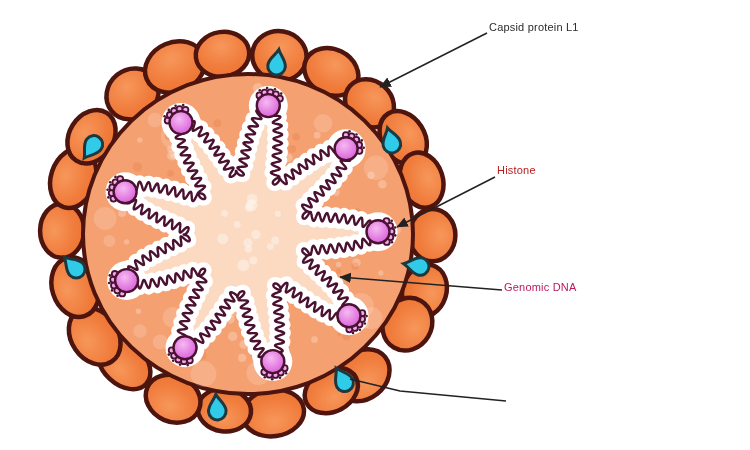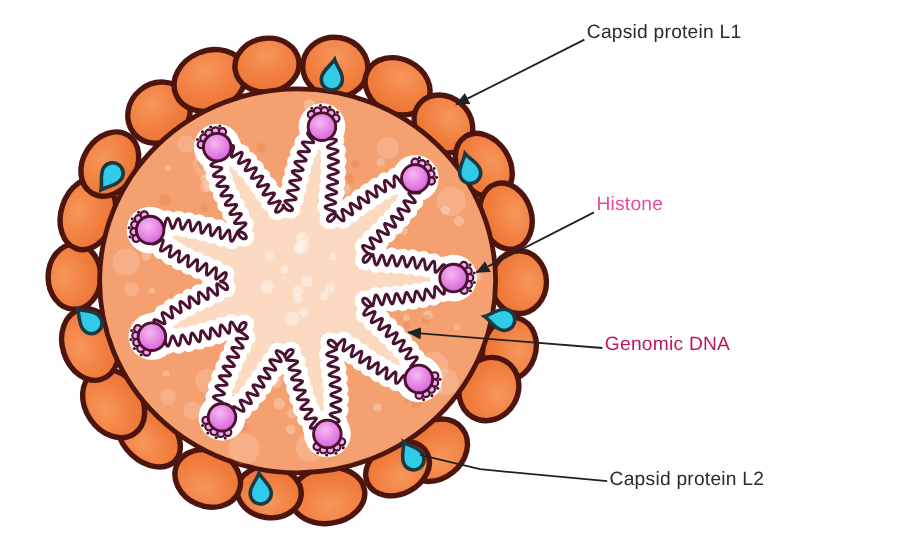--- a/index.html
+++ b/index.html
@@ -2,21 +2,21 @@
 <html><head>
 <meta charset="utf-8">
 <style>
   html,body{margin:0;padding:0;background:#ffffff;}
   .stage{
     position:relative;width:750px;height:450px;background:#ffffff;overflow:hidden;
     font-family:"Liberation Sans",sans-serif;
   }
   .stage svg{position:absolute;left:0;top:0;}
   .diagram-label{
-    position:absolute;font-size:16px;line-height:15px;color:#2b2b2b;
+    position:absolute;font-size:11px;line-height:15px;color:#2b2b2b;
     letter-spacing:.2px;white-space:nowrap;
   }
 </style>
 </head>
 <body>
 
 <div class="stage">
   <svg id="virus-svg" width="750" height="450" viewBox="0 0 750 450">
       <defs>
         <radialGradient id="lobeGrad" cx="0.5" cy="0.32" r="0.85">
@@ -306,16 +306,15 @@
         <path d="M0,-13.5 C2.8,-7.5 8.8,-3.5 8.8,3.2 A8.8,8.8 0 1 1 -8.8,3.2 C-8.8,-3.5 -2.8,-7.5 0,-13.5 Z" fill="#30CBE9" stroke="#1D3940" stroke-width="3" transform="translate(92 147) rotate(215)"></path>
       </g>
       <g>
         <polyline points="487,33 380,87" fill="none" stroke="#222222" stroke-width="1.5" marker-end="url(#arr)"></polyline>
         <polyline points="495,177 397,227" fill="none" stroke="#222222" stroke-width="1.5" marker-end="url(#arr)"></polyline>
         <polyline points="502,290 340,277" fill="none" stroke="#222222" stroke-width="1.5" marker-end="url(#arr)"></polyline>
         <polyline points="506,401 400,391 350,379" fill="none" stroke="#222222" stroke-width="1.5"></polyline>
       </g>
     </svg>
   <div class="diagram-label" id="lbl-0" style="left: 489px; top: 20px; color: rgb(43, 43, 43);">Capsid protein L1</div>
-  <div class="diagram-label" id="lbl-1" style="left: 497px; top: 163px; color: #ec4899;">Histone</div>
+  <div class="diagram-label" id="lbl-1" style="left: 497px; top: 163px; color: #b91c1c;">Histone</div>
   <div class="diagram-label" id="lbl-2" style="left: 504px; top: 280px; color: #be185d;">Genomic DNA</div>
-  <div class="diagram-label" id="lbl-3" style="left: 508px; top: 392px; color: rgb(43, 43, 43);">Capsid protein L2</div>
 </div>
 
 </body></html>

